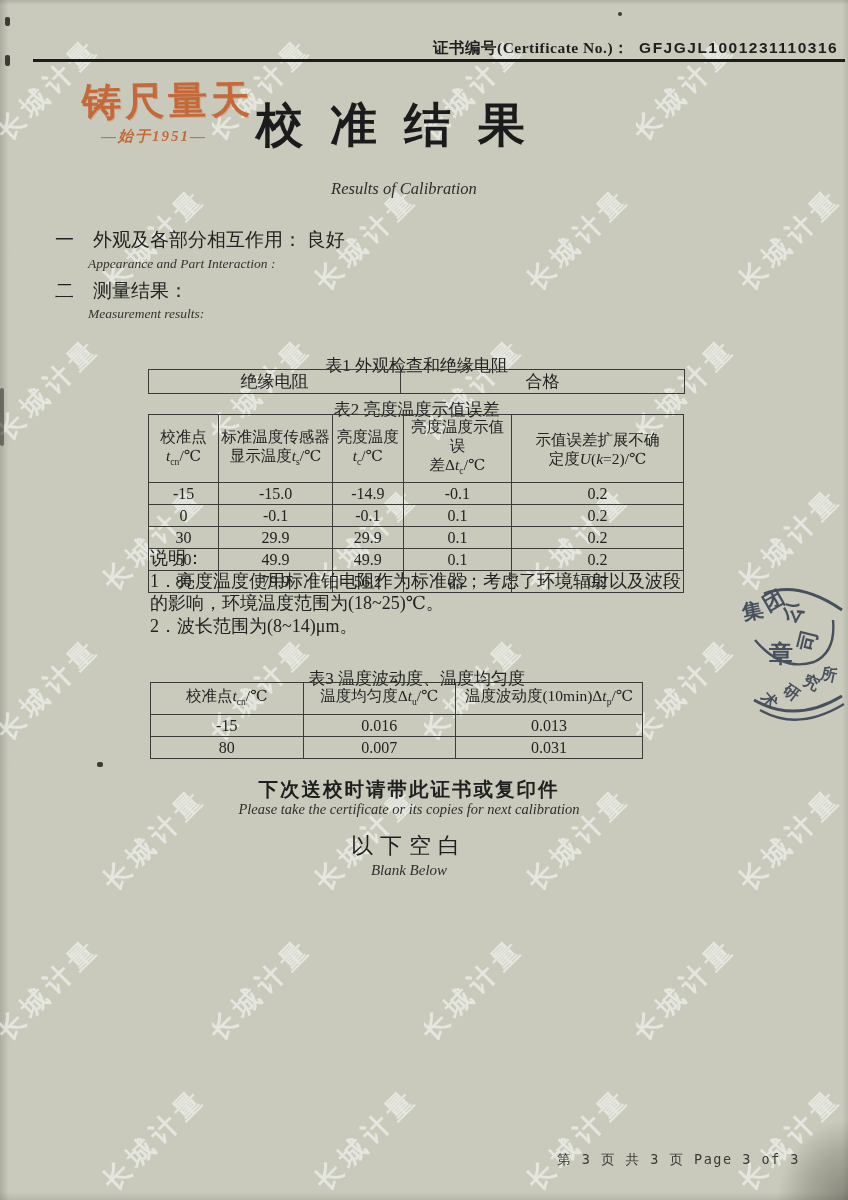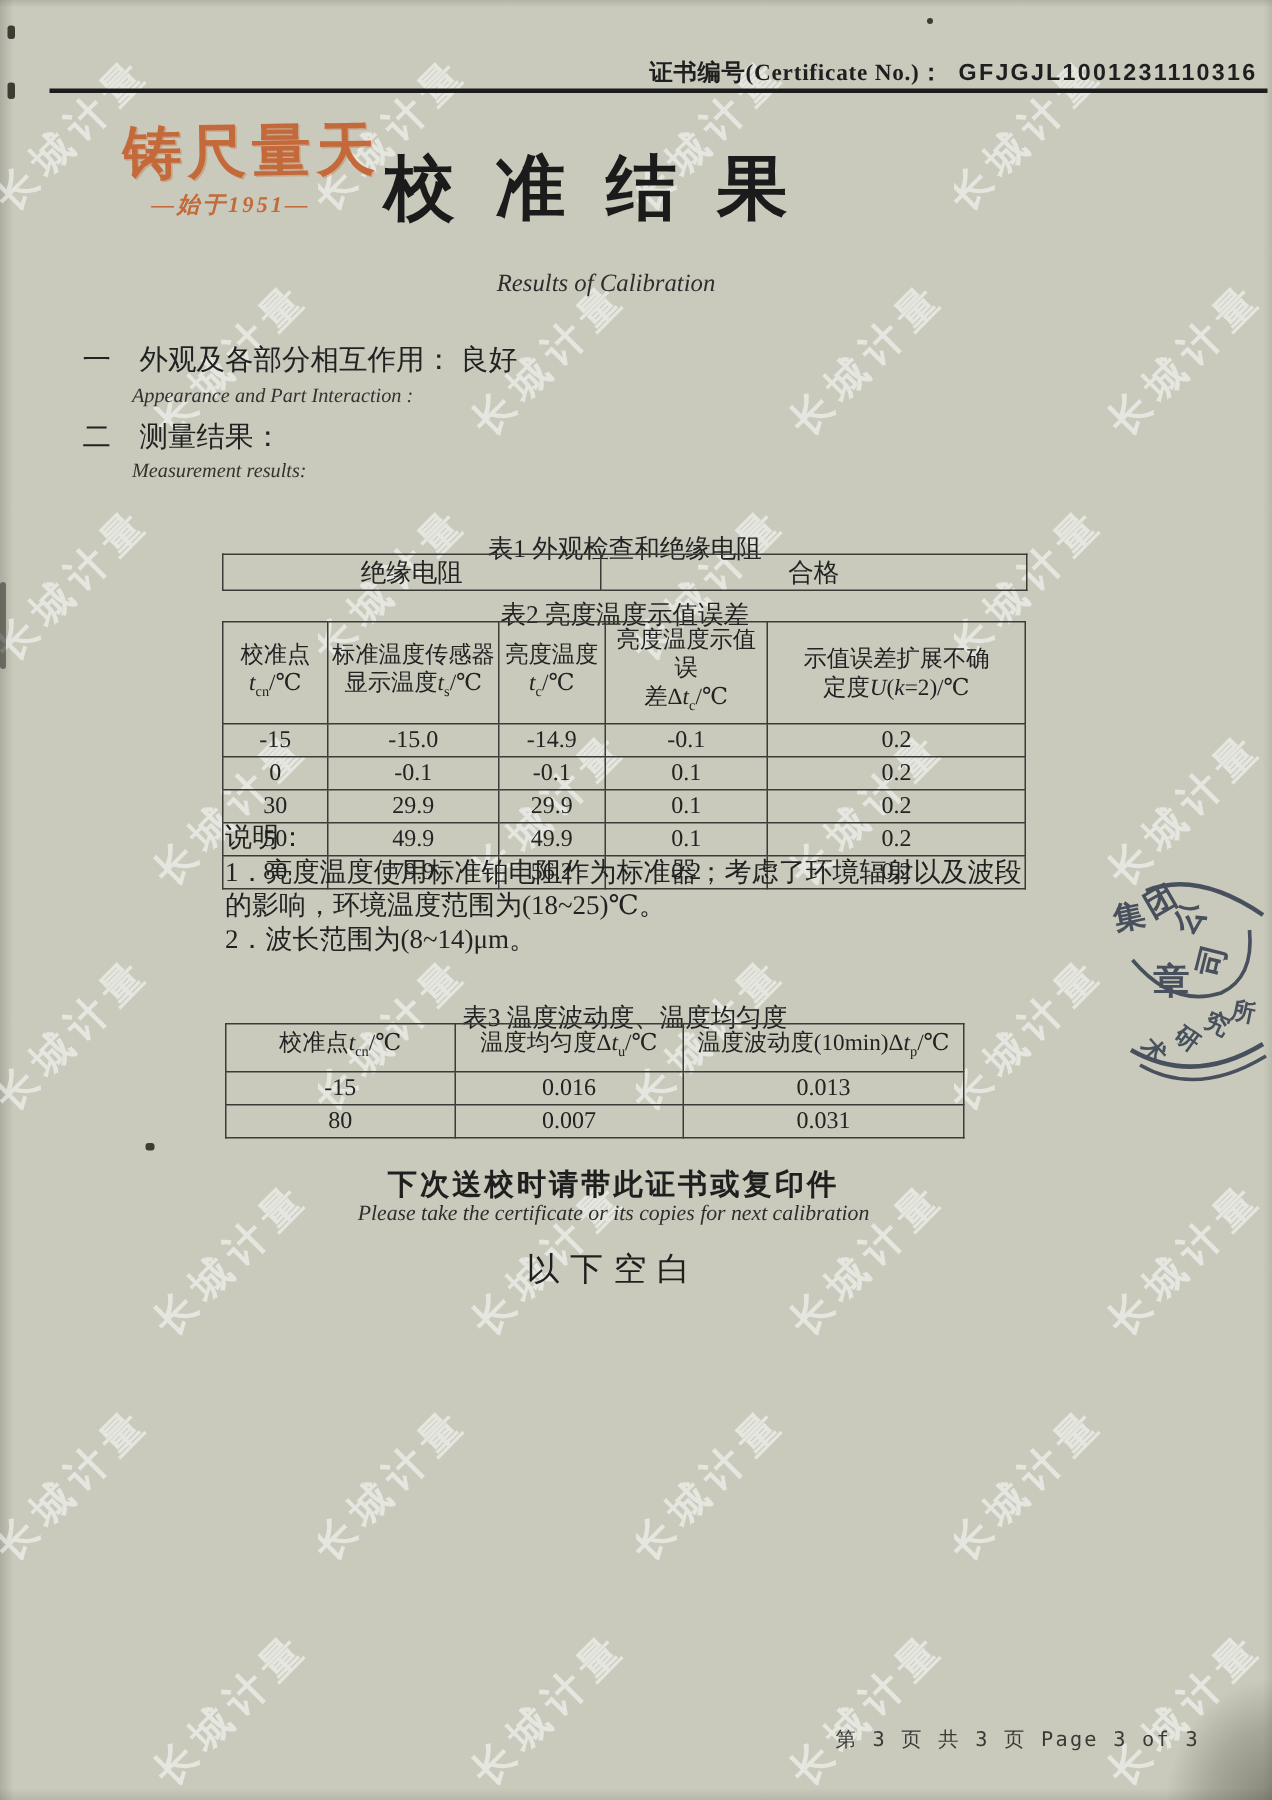--- a/index.html
+++ b/index.html
@@ -199,20 +199,21 @@
             <td>0.007</td>
             <td>0.031</td>
           </tr>
         </tbody>
     </table>
 
 
     <div class="abs closing-zh">下次送校时请带此证书或复印件</div>
     <div class="abs closing-en">Please take the certificate or its copies for next calibration</div>
     <div class="abs blank-zh">以下空白</div>
+    <div class="abs blank-en">Blank Below</div>
 
     <div class="abs footer">第 3 页 共 3 页  Page 3 of 3</div>
   </div>
 
   <svg id="seal" class="abs" width="112" height="150" viewBox="0 0 112 150" fill="none" stroke="#36404f" font-family="'Liberation Serif',serif">
     <path d="M 28 18 Q 62 4 106 34" stroke-width="3"></path>
     <path d="M 19 64 Q 46 96 78 86 Q 100 76 97 44" stroke-width="2.4"></path>
     <path d="M 18 124 Q 60 148 106 120" stroke-width="3"></path>
     <path d="M 24 134 Q 62 156 108 128" stroke-width="2.4"></path>
     <g fill="#36404f" stroke="none" font-size="21" font-weight="bold">

